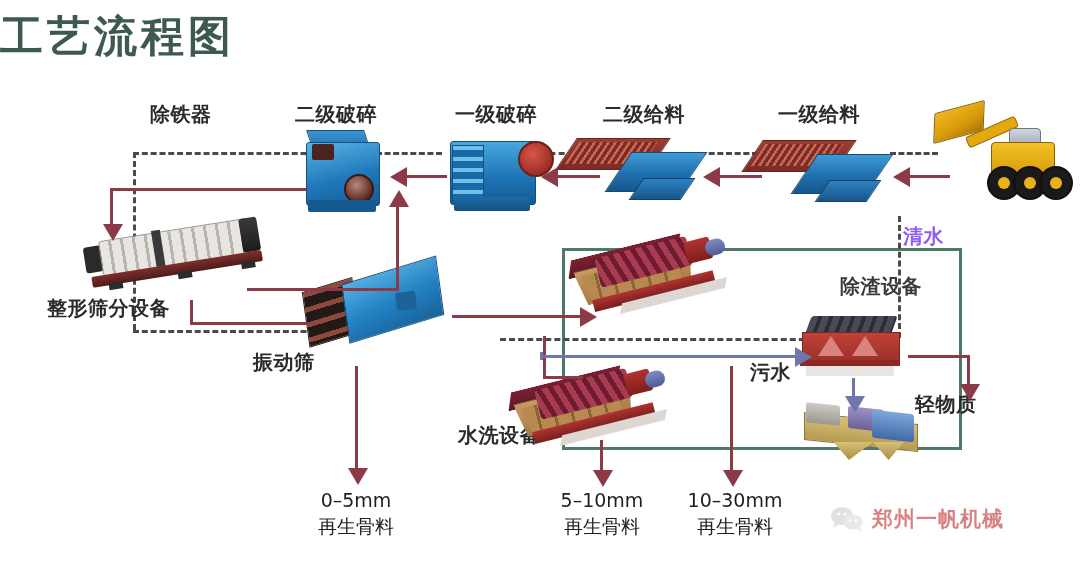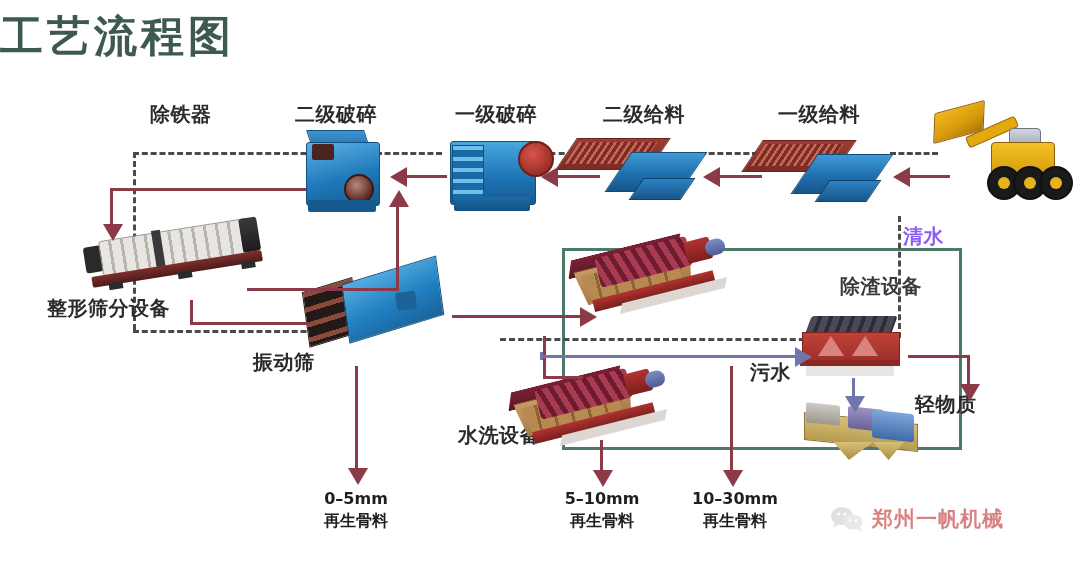--- a/index.html
+++ b/index.html
@@ -28,22 +28,22 @@
     text-align:left;
     color:#3e5a50;
     font-size:43px;
     font-weight:700;
     letter-spacing:4px;
   }
   .out-lbl{
     position:absolute;
     text-align:center;
     color:#1f1f1f;
-    font-size:16px;
-    font-weight:700;
+    font-size:19px;
+    font-weight:400;
     line-height:1.35;
     white-space:nowrap;
   }
   .grn{color:#8b5cf6;}
   .gry{color:#3a3a3a;}
 
   
   .ln{position:absolute;background:#8c3a47;}
   .ln.h{height:3px;}
   .ln.v{width:3px;}

